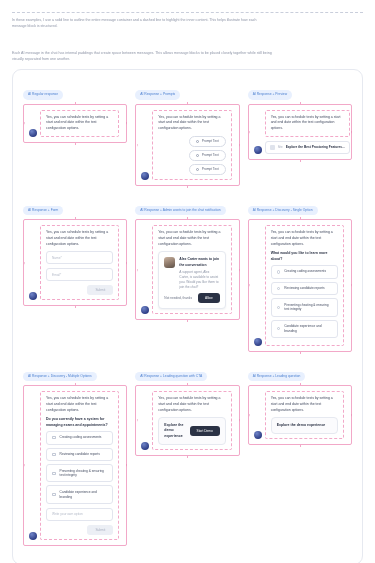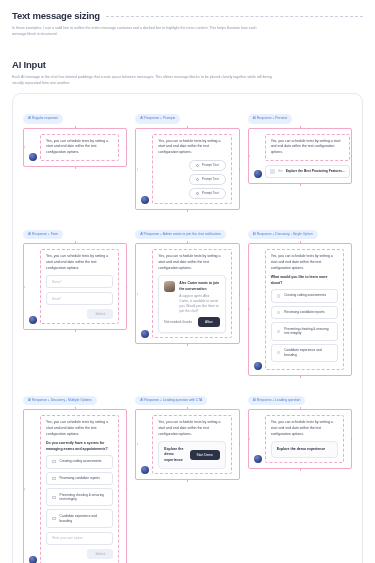--- a/index.html
+++ b/index.html
@@ -149,27 +149,25 @@
     padding: 5px 5px; margin-top: 4px;
   }
   .cta-text { font-size: 3.5px; font-weight: bold; line-height: 1.45; color: #2b3245; }
 </style>
 </head>
 <body>
 
 <div class="page">
 
   <div class="sec-head">
-    <div class="sec-title">Text message sizing</div>
     <div class="sec-rule"></div>
   </div>
   <div class="sec-desc">In these examples, I use a solid line to outline the entire message container and a dashed line to highlight the inner content. This helps illustrate how each message block is structured.</div>
 
   <div style="margin-top:22px">
-    <div class="sec-title">AI Input</div>
     <div class="sec-desc">Each AI message in the chat has internal paddings that create space between messages. This allows message blocks to be placed closely together while still being visually separated from one another.</div>
 
     <div class="panel">
       <div class="grid">
 
         <div class="cell">
           <span class="pill">AI Regular response</span>
           <div class="msg-outer">
             <span class="tick t-top"></span>
             <span class="tick t-bot"></span>

